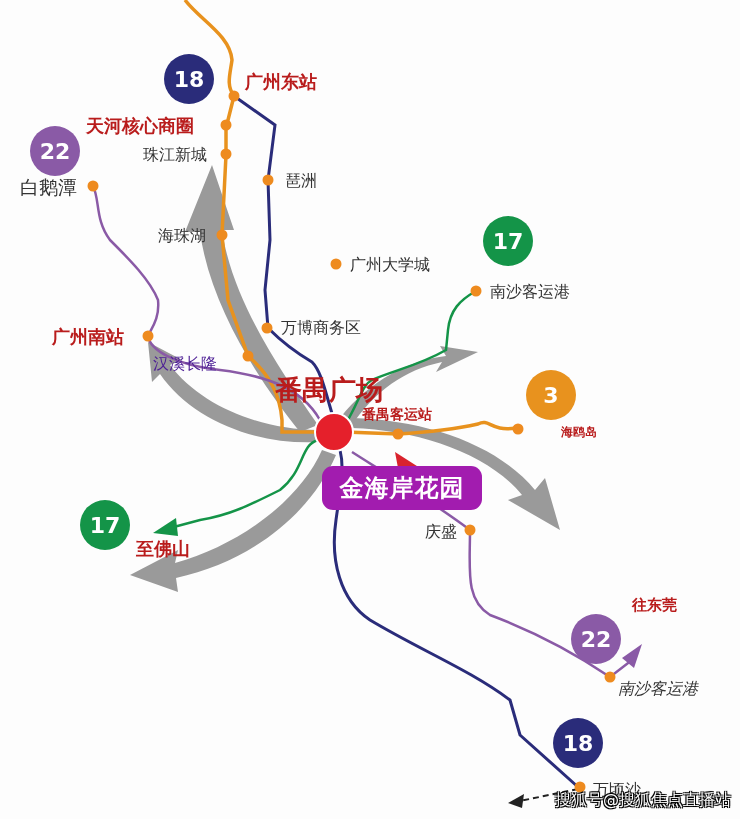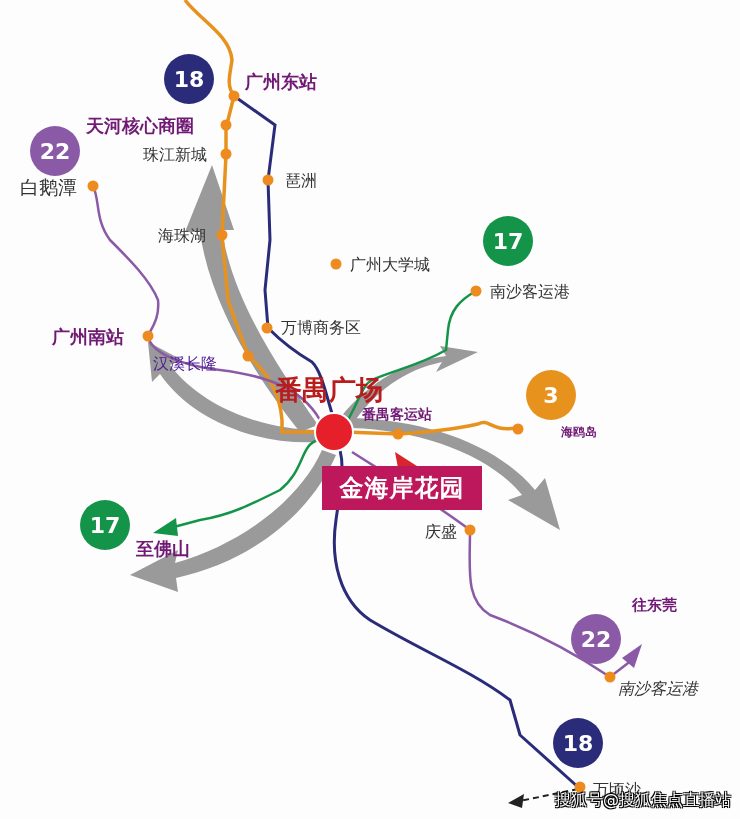--- a/index.html
+++ b/index.html
@@ -1,22 +1,22 @@
 <!DOCTYPE html>
 <html><head>
 <meta charset="utf-8">
 <style>
   html, body { margin: 0; padding: 0; background: #fdfdfd; }
   body { width: 740px; height: 819px; overflow: hidden; position: relative; font-family: "DejaVu Sans", "Liberation Sans", sans-serif; }
   #map { position: absolute; left: 0; top: 0; width: 740px; height: 819px; }
   .lbl { position: absolute; white-space: nowrap; color: #333; font-size: 16px; line-height: 1; }
-  .lbl.bold { font-weight: bold; color: #701a75; font-size: 17px; }
+  .lbl.bold { font-weight: bold; color: #b91c1c; font-size: 17px; }
   .lbl.big { font-weight: bold; color: #b91c1c; font-size: 27px; }
   .badge { position: absolute; border-radius: 50%; color: #fff; font-weight: bold; font-size: 22px; display: flex; align-items: center; justify-content: center; width: 50px; height: 50px; }
-  .callout { position: absolute; left: 322px; top: 466px; width: 160px; height: 44px; background: #be185d; color: #fff; font-weight: bold; font-size: 24px; display: flex; align-items: center; justify-content: center; letter-spacing: 1px; }
+  .callout { position: absolute; left: 322px; top: 466px; width: 160px; height: 44px; background: #a21caf; color: #fff; font-weight: bold; font-size: 24px; display: flex; align-items: center; justify-content: center; letter-spacing: 1px; border-radius: 11px; }
   .watermark { position: absolute; left: 555px; top: 790px; color: #fff; font-weight: normal; font-size: 16px; text-shadow: 0 0 2px #000, 1px 1px 0 #000, -1px -1px 0 #000, 1px -1px 0 #000, -1px 1px 0 #000; }
 </style>
 </head>
 <body>
 
 <svg id="map" viewBox="0 0 740 819" xmlns="http://www.w3.org/2000/svg">
 
   <g fill="#9a9a9a" stroke="none">
 
     <path d="M318 425 C 280 370, 232 300, 222 230 L 234 230 L 212 165 L 185 232 L 200 232 C 210 305, 258 380, 300 432 Z"></path>

